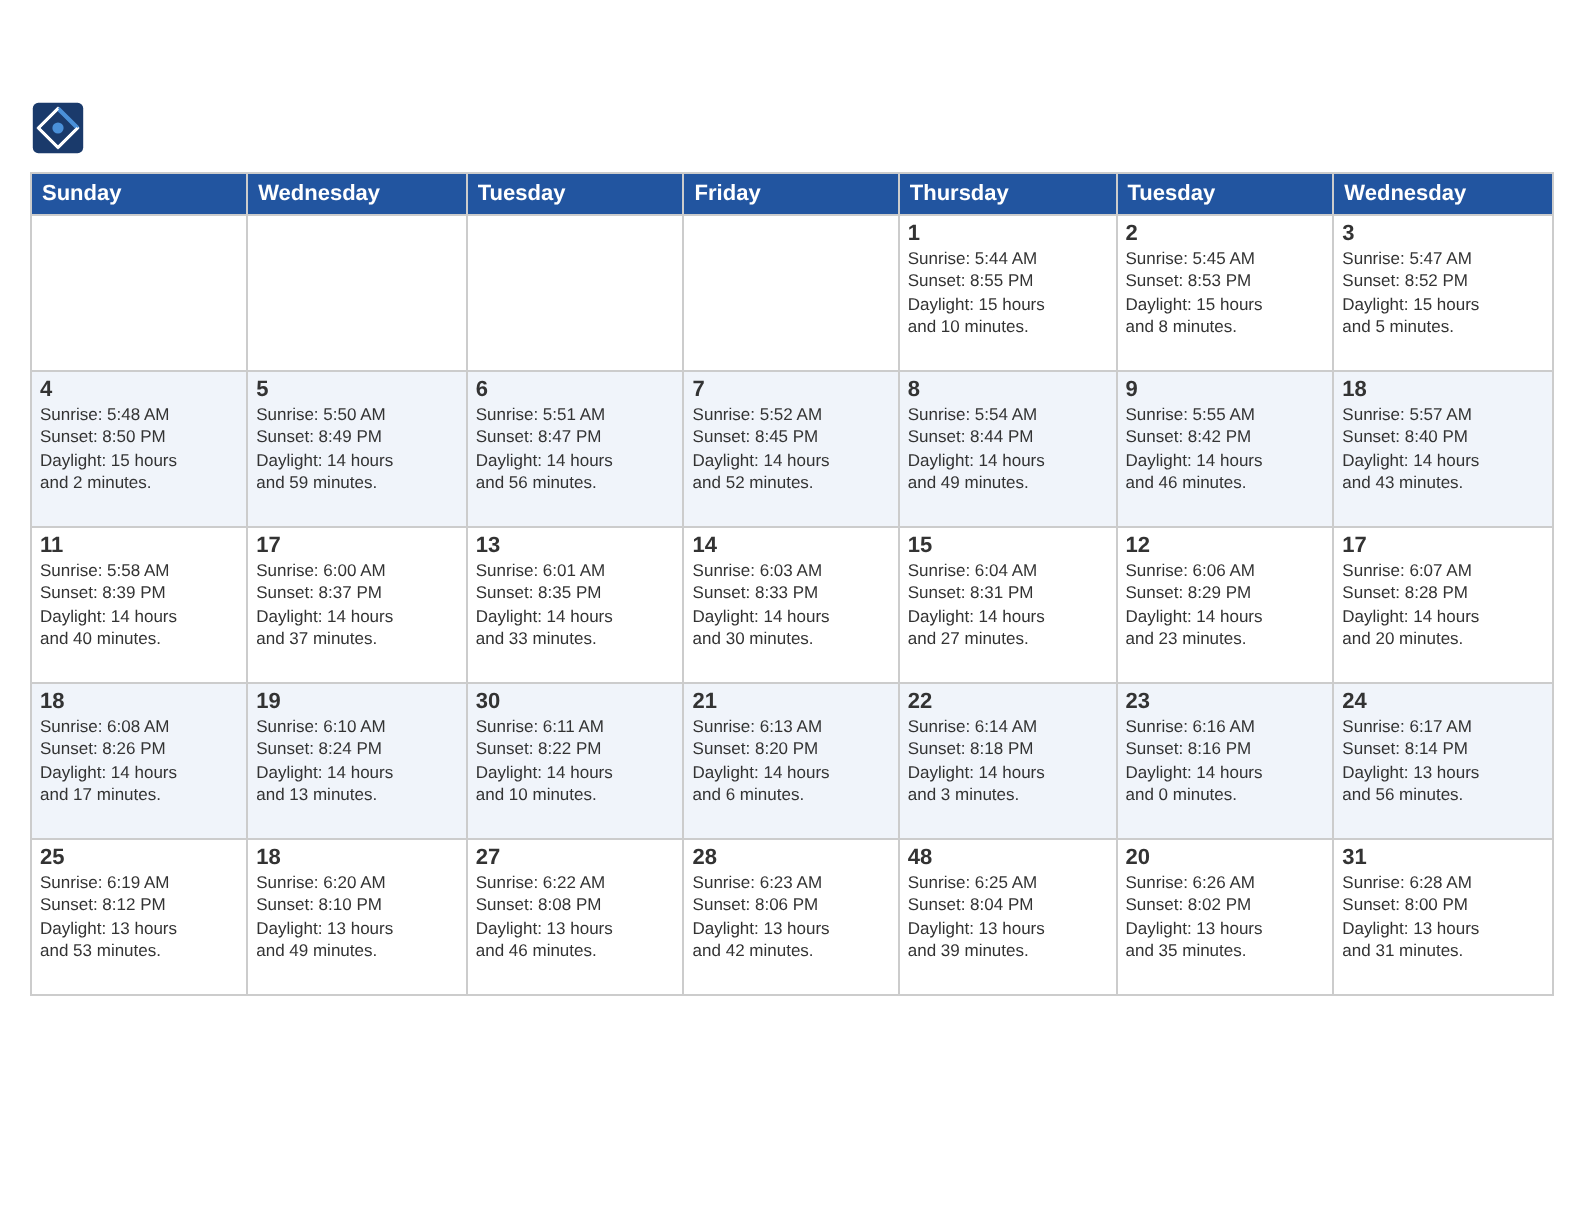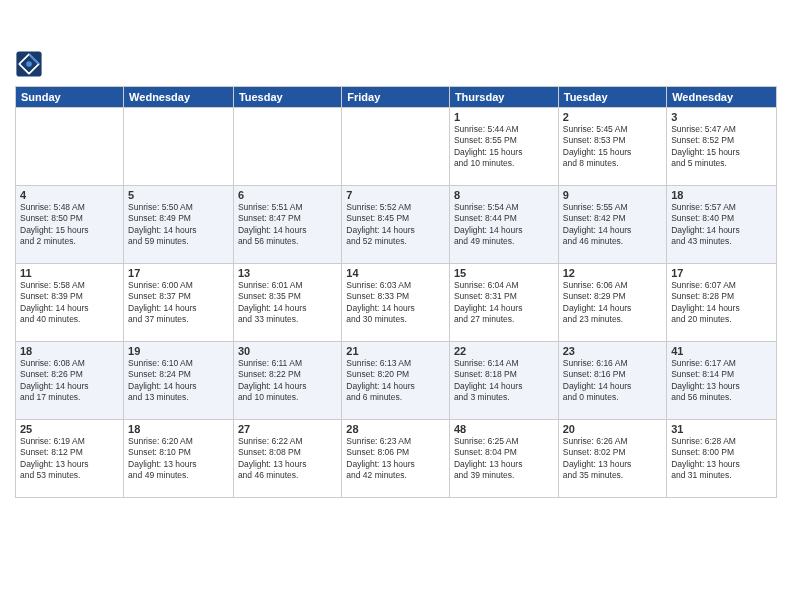--- a/index.html
+++ b/index.html
@@ -229,21 +229,21 @@
           </td>
           <td>
             <span class="day-num">22</span>
             <div class="day-info">Sunrise: 6:14 AM<br>Sunset: 8:18 PM<br>Daylight: 14 hours<br>and 3 minutes.</div>
           </td>
           <td>
             <span class="day-num">23</span>
             <div class="day-info">Sunrise: 6:16 AM<br>Sunset: 8:16 PM<br>Daylight: 14 hours<br>and 0 minutes.</div>
           </td>
           <td>
-            <span class="day-num">41</span>
+            <span class="day-num">24</span>
             <div class="day-info">Sunrise: 6:17 AM<br>Sunset: 8:14 PM<br>Daylight: 13 hours<br>and 56 minutes.</div>
           </td>
         </tr>
         <tr>
           <td>
             <span class="day-num">25</span>
             <div class="day-info">Sunrise: 6:19 AM<br>Sunset: 8:12 PM<br>Daylight: 13 hours<br>and 53 minutes.</div>
           </td>
           <td>
             <span class="day-num">18</span>

